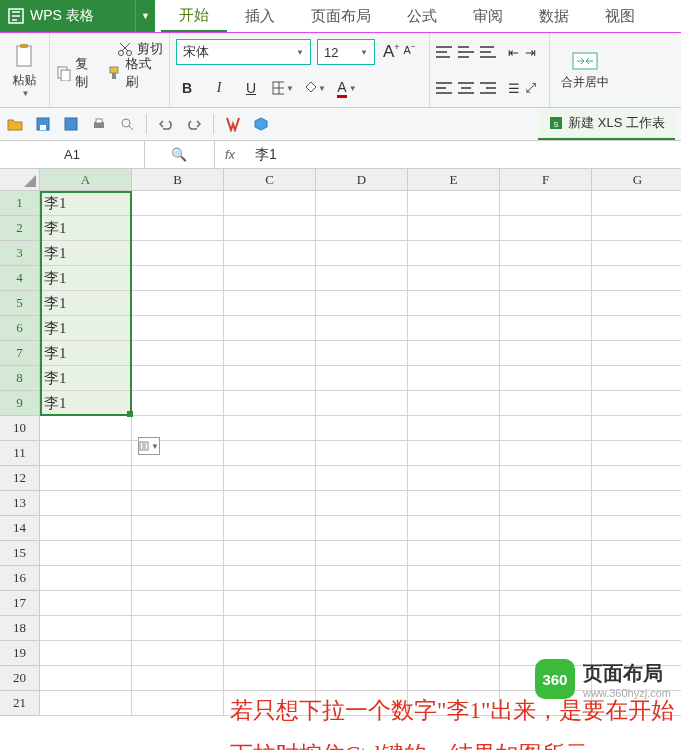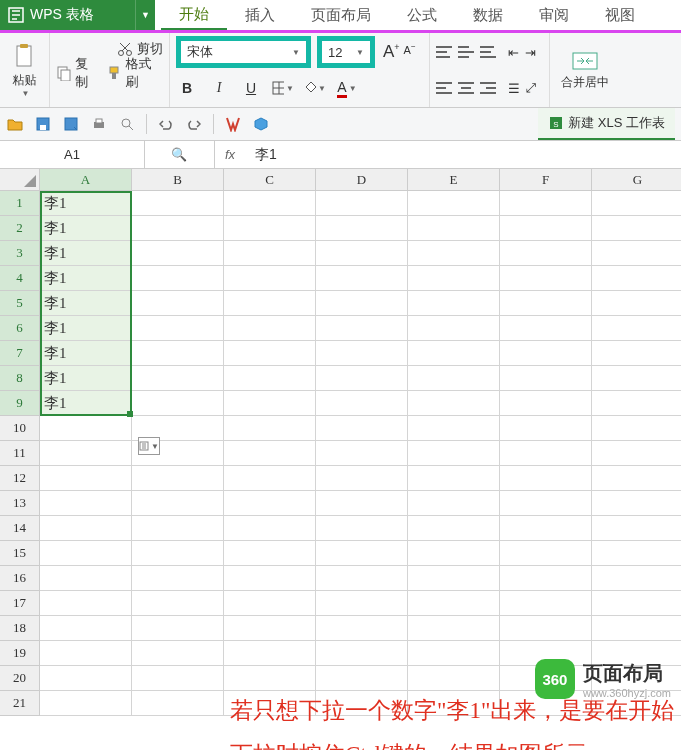--- a/index.html
+++ b/index.html
@@ -1,19 +1,19 @@
 <!DOCTYPE html>
 <html><head>
 <meta charset="utf-8">
 <style>
 * { margin: 0; padding: 0; box-sizing: border-box; font-family: "Microsoft YaHei", Arial, sans-serif; }
 body { width: 681px; height: 750px; background: #fff; overflow: hidden; font-size: 13px; color: #333; }
 
 
-.title-bar { height: 33px; background: #fff; display: flex; align-items: stretch; border-bottom: 3px solid #d946ef; }
+.title-bar { height: 33px; background: #fff; display: flex; align-items: stretch; border-bottom: 1px solid #d946ef; }
 .app-logo { width: 135px; background: #2e8b3d; color: #fff; display: flex; align-items: center; padding-left: 8px; font-size: 14px; }
 .app-logo svg { margin-right: 6px; }
 .logo-dd { width: 20px; background: #2e8b3d; display: flex; align-items: center; justify-content: center; border-left: 1px solid rgba(255,255,255,0.2); }
 .tabs { display: flex; align-items: stretch; margin-left: 6px; }
 .tab { padding: 0 18px; display: flex; align-items: center; color: #555; font-size: 15px; cursor: pointer; }
 .tab.active { color: #4d7c0f; border-bottom: 2px solid #2e8b3d; }
 
 
 .ribbon { height: 75px; background: #f5f6f7; border-bottom: 1px solid #ccc; display: flex; }
 .rgroup { display: flex; flex-direction: column; padding: 4px 6px; border-right: 1px solid #ddd; }
@@ -21,21 +21,21 @@
 .rgroup.clip { width: 120px; align-items: flex-end; }
 .rgroup.font { width: 260px; }
 .rgroup.align { width: 120px; }
 .rgroup.merge { width: 70px; align-items: center; border-right: none; }
 .clip-row { display: flex; align-items: center; height: 22px; margin: 1px 0; }
 .clip-row span.lbl { font-size: 13px; margin-left: 4px; }
 .paste-big { display: flex; flex-direction: column; align-items: center; justify-content: center; height: 100%; }
 .merge-big { display: flex; flex-direction: column; align-items: center; justify-content: center; height: 100%; }
 .font-row1 { display: flex; align-items: center; height: 30px; }
 .font-row2 { display: flex; align-items: center; height: 30px; margin-top: 6px; gap: 10px; }
-.font-sel { height: 32px; border: 5px solid #14b8a6; background: #fff; display: flex; align-items: center; padding: 0 6px; font-size: 13px; }
+.font-sel { height: 26px; border: 1px solid #14b8a6; background: #fff; display: flex; align-items: center; padding: 0 6px; font-size: 13px; }
 .font-name { width: 135px; justify-content: space-between; }
 .font-size { width: 58px; margin-left: 6px; justify-content: space-between; }
 .aa { display: flex; gap: 4px; margin-left: 8px; }
 .aa .big { font-size: 17px; } .aa .small { font-size: 11px; }
 .fbtn { width: 22px; height: 22px; display: flex; align-items: center; justify-content: center; font-size: 14px; }
 .al-row { display: flex; gap: 6px; height: 30px; align-items: center; }
 .al-box { width: 16px; height: 12px; display: flex; flex-direction: column; justify-content: space-between; }
 .al-line { height: 2px; background: #666; }
 .dd-caret { font-size: 8px; color: #666; margin-left: 2px; }
 
@@ -96,22 +96,22 @@
     <span>WPS 表格</span>
   </div>
   <div class="logo-dd">
     <span style="color:#fff;font-size:9px">▼</span>
   </div>
   <div class="tabs">
       <div class="tab active">开始</div>
       <div class="tab">插入</div>
       <div class="tab">页面布局</div>
       <div class="tab">公式</div>
+      <div class="tab">审阅</div>
       <div class="tab">数据</div>
-      <div class="tab">审阅</div>
       <div class="tab">视图</div>
     </div>
 </div>
 
 <div class="ribbon">
   <div class="rgroup paste">
     <div class="paste-big">
       <svg width="24" height="28">
           <rect x="4" y="4" width="14" height="20" fill="#fff" stroke="#888"></rect>
           <rect x="7" y="2" width="8" height="4" fill="#c9a03a" rx="1"></rect>

